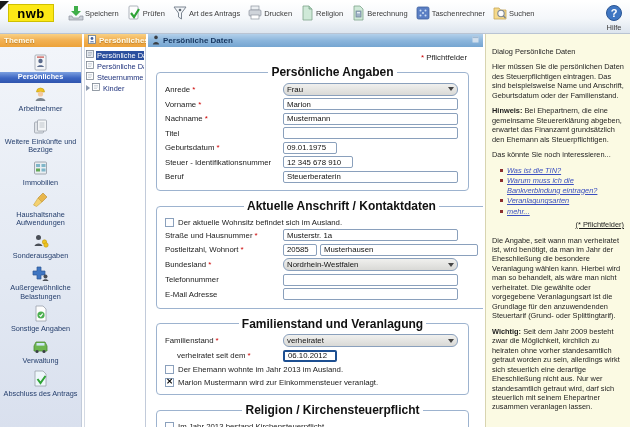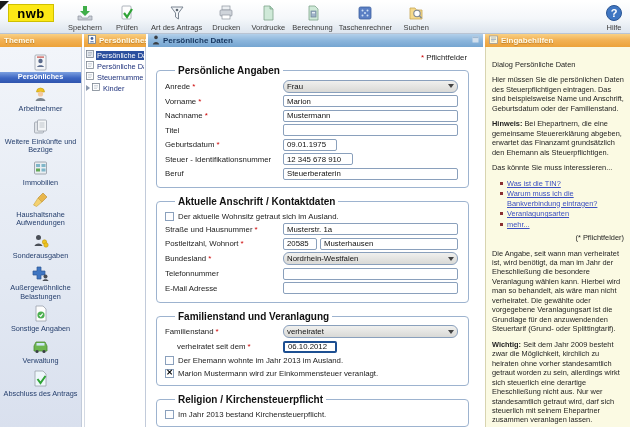--- a/index.html
+++ b/index.html
@@ -10,21 +10,21 @@
   
   .toolbar { position:absolute; top:0; left:0; width:630px; height:33px;
     background:linear-gradient(180deg,#ffffff 0%,#f4f7fa 55%,#dde5ee 100%);
     border-bottom:1px solid #b9c4d3; }
   .corner-tri { position:absolute; top:0; left:0; width:0; height:0;
     border-top:9px solid #1a1a1a; border-right:9px solid transparent; }
   .logo { position:absolute; top:3px; left:8px; width:46px; height:18px; background:#fce816;
     color:#000; font-weight:bold; font-size:13px; display:flex; align-items:center; justify-content:center;
     border:1px solid #cfc000; letter-spacing:.5px; }
   .tb-buttons { position:absolute; left:64px; top:2px; display:flex; }
-  .tb-btn { min-width:42px; padding:0 3px; display:flex; flex-direction:column; align-items:center;
+  .tb-btn { min-width:42px; padding:0 3px; display:flex; flex-direction:row; align-items:center;
     justify-content:flex-start; cursor:default; }
   .tb-ico { height:19px; display:flex; align-items:center; }
   .tb-label { font-size:7.5px; color:#3c3c3c; white-space:nowrap; margin-top:1px; }
   .help-btn { position:absolute; right:7px; top:2px; display:flex; flex-direction:column; align-items:center; }
 
   
   .panels { position:absolute; top:33px; left:0; width:630px; height:394px; display:flex; background:#15803d; }
   .panel { display:flex; flex-direction:column; height:394px; }
   .vgap { width:2px; background:#fff; }
   .panel-header { height:13px; flex-shrink:0; display:flex; align-items:center; gap:3px; padding:0 4px;
@@ -54,52 +54,52 @@
   .t-expander { width:0; height:0; border-top:3px solid transparent; border-bottom:3px solid transparent;
     border-left:4px solid #8a97ad; flex-shrink:0; }
   .t-ico { flex-shrink:0; }
 
   
   .p-main { width:335px; }
   .main-body { flex:1; background:#fff; overflow:hidden; padding:2px 0 11px 0; }
   .required-note { text-align:right; font-size:7.8px; color:#222; margin:4px 16px 3px 0; }
   .star { color:#cc0000; margin-left:2px; font-size:8px; }
   fieldset { border:1px solid #9db3cf; border-radius:4px; margin:0 14px 8px 8px; padding:1px 8px 5px 8px; background:#fff; }
-  legend { font-weight:bold; font-size:10px; color:#111; padding:0 3px; margin-left:10px; }
+  legend { font-weight:bold; font-size:12px; color:#111; padding:0 3px; margin-left:20px;text-align:center; }
   .frow { display:flex; align-items:center; margin:2.5px 0; }
   .flabel { width:118px; flex-shrink:0; font-size:7.8px; color:#222; white-space:nowrap; }
   .flabel.indent { padding-left:12px; }
   .tfield { height:12px; border:1px solid #8aa0bc; border-radius:2px; background:#fff;
     font-size:7.8px; color:#111; padding:0 3px; display:flex; align-items:center; white-space:nowrap; overflow:hidden; }
   .tfield.focused { border:2px solid #1d4f91; }
   .select { display:flex; align-items:center; justify-content:space-between; height:13px;
     border:1px solid #8aa0bc; border-radius:6px; background:linear-gradient(180deg,#f0f0ee,#d9d9d6);
     font-size:7.8px; color:#111; padding:0 3px; }
   .sel-arrow { width:0; height:0; border-left:3px solid transparent; border-right:3px solid transparent;
     border-top:4px solid #444; margin-left:4px; }
   .w-long { width:175px; } .w-date { width:54px; } .w-tax { width:70px; }
-  .w-plz { width:34px; margin-right:3px; } .w-ort { width:138px; }
+  .w-plz { width:34px; margin-right:3px; } .w-ort { width:158px; }
   .cbrow { display:flex; align-items:center; gap:4px; margin:3.5px 0 2.5px 0; }
   .checkbox { width:9px; height:9px; flex-shrink:0; border:1px solid #8aa0bc; background:#fdfdfe;
     display:flex; align-items:center; justify-content:center; font-size:8px; font-weight:bold; color:#000; line-height:1; }
   .checkbox.checked { background:#fff; }
   .cblabel { font-size:7.8px; color:#222; white-space:nowrap; }
 
   
   .p-help { width:145px; }
   .help-body { flex:1; background:#fbfae3; border-left:1px solid #d8d4b0; padding:13px 6px; overflow:hidden;
     font-size:7.4px; color:#1d1d1d; line-height:1.28; }
   .help-body p { margin-bottom:6px; }
   .h-title { margin-bottom:6px; }
   .h-bold { font-weight:bold; }
   .hlinks { margin:2px 0 4px 8px; }
   .hlink-row { display:flex; align-items:flex-start; gap:4px; margin-bottom:1px; }
   .bullet { width:3px; height:3px; background:#8b2f2f; margin-top:3px; flex-shrink:0; }
-  .hlink { color:#3b4fc0; text-decoration:underline; cursor:pointer; }
-  .h-note { text-align:right; margin-bottom:7px; }
+  .hlink { color:#3b4fc0; text-decoration:underline; cursor:pointer;font-style:italic; }
+  .h-note { text-align:right; margin-bottom:7px;text-decoration:underline; }
 </style>
 </head>
 <body>
 
 <div class="app">
 
   <div class="toolbar">
     <div class="corner-tri"></div>
     <div class="logo">nwb</div>
 
@@ -141,21 +141,21 @@
         </span>
         <span class="tb-label">Drucken</span>
       </div>
       <div class="tb-btn">
         <span class="tb-ico">
           <svg width="18" height="18" viewBox="0 0 18 18">
               <path d="M5 2h6l3 3v11H5z" fill="#cfe9d8" stroke="#7fa38c" stroke-width=".8"></path>
               <path d="M11 2v3h3" fill="#a9d4ba" stroke="#7fa38c" stroke-width=".8"></path>
             </svg>
         </span>
-        <span class="tb-label">Vordrucke</span>
+        <span class="tb-label">Religion</span>
       </div>
       <div class="tb-btn">
         <span class="tb-ico">
           <svg width="18" height="18" viewBox="0 0 18 18">
               <path d="M5 2h6l3 3v11H5z" fill="#cfe9d8" stroke="#7fa38c" stroke-width=".8"></path>
               <rect x="7" y="7" width="5" height="6" fill="#9fb3c8" stroke="#6b7f94" stroke-width=".7"></rect>
               <rect x="8" y="8" width="3" height="1.4" fill="#e8eef5"></rect>
             </svg>
         </span>
         <span class="tb-label">Berechnung</span>
@@ -433,21 +433,21 @@
           <div class="frow">
             <span class="flabel"><span>Beruf</span></span>
             <div class="tfield w-long">Steuerberaterin</div>
           </div>
         </fieldset>
 
         <fieldset>
           <legend>Aktuelle Anschrift / Kontaktdaten</legend>
           <div class="cbrow">
             <span class="checkbox"></span>
-            <span class="cblabel">Der aktuelle Wohnsitz getraut sich im Ausland.</span>
+            <span class="cblabel">Der aktuelle Wohnsitz befindet sich im Ausland.</span>
           </div>
           <div class="frow">
             <span class="flabel"><span>Straße und Hausnummer</span><span class="star">*</span></span>
             <div class="tfield w-long">Musterstr. 1a</div>
           </div>
           <div class="frow">
             <span class="flabel"><span>Postleitzahl, Wohnort</span><span class="star">*</span></span>
             <div class="tfield w-plz">20585</div>
             <div class="tfield w-ort">Musterhausen</div>
           </div>
@@ -500,34 +500,25 @@
             <span class="cblabel">Im Jahr 2013 bestand Kirchensteuerpflicht.</span>
           </div>
         </fieldset>
 
       </div>
     </div>
 
     <div class="vgap"></div>
 
     <div class="panel p-help">
-      <div class="panel-header">
-        <span>
-          <svg width="9" height="9" viewBox="0 0 9 9">
-              <rect x="0.5" y="1" width="8" height="7.5" fill="#fdf6d8" stroke="#8d949e" stroke-width=".7"></rect>
-              <path d="M2 3h5M2 4.5h5M2 6h3.5" stroke="#8aa0bc" stroke-width=".7"></path>
-            </svg>
-        </span>
-        <span>Eingabehilfen</span>
-      </div>
       <div class="help-body">
         <p class="h-title">Dialog Persönliche Daten</p>
         <p>Hier müssen Sie die persönlichen Daten des Steuerpflichtigen eintragen. Das sind beispielsweise Name und Anschrift, Geburtsdatum oder der Familienstand.</p>
         <p><span class="h-bold">Hinweis:</span><span> Bei Ehepartnern, die eine gemeinsame Steuererklärung abgeben, erwartet das Finanzamt grundsätzlich den Ehemann als Steuerpflichtigen.</span></p>
-        <p>Das könnte Sie muss interessieren...</p>
+        <p>Das könnte Sie noch interessieren...</p>
         <div class="hlinks">
           <div class="hlink-row">
             <span class="bullet"></span>
             <a class="hlink">Was ist die TIN?</a>
           </div>
           <div class="hlink-row">
             <span class="bullet"></span>
             <a class="hlink">Warum muss ich die Bankverbindung eintragen?</a>
           </div>
           <div class="hlink-row">

